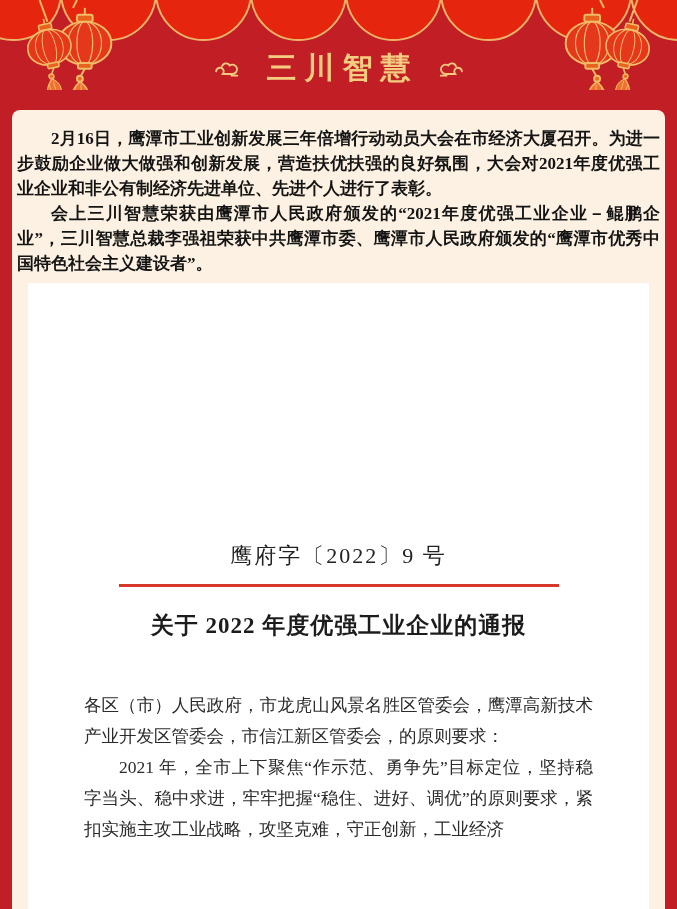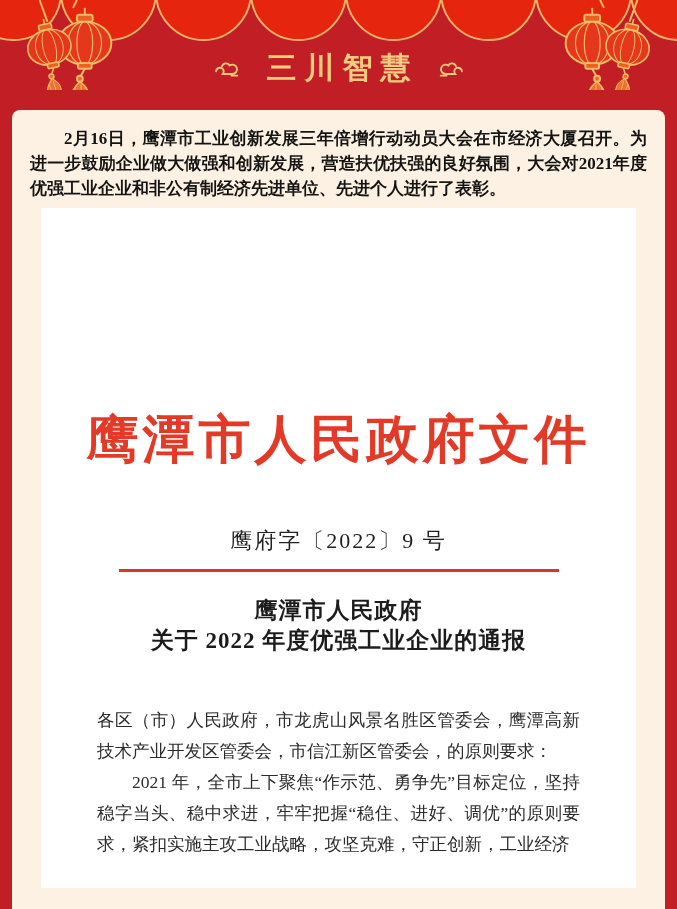--- a/index.html
+++ b/index.html
@@ -32,21 +32,21 @@
     line-height:1;
   }
   .cloud { width:34px; height:20px; }
   .cloud.right { transform:scaleX(-1); }
 
   
   .panel {
     position:absolute; top:110px; left:12px; right:12px; bottom:0;
     background:#fcf1e2;
     border-radius:8px 8px 0 0;
-    padding:16px 18px 0;
+    padding:16px 5px 0;
     overflow:hidden;
   }
   .article {
     color:#141414;
     font-size:17px; line-height:25px;
     font-weight:600;
     text-align:justify;
   }
   .article p { text-indent:2em; }
 
@@ -152,28 +152,27 @@
       <path d="M6 15 a4.5 4.5 0 1 1 8 3 h11 a5.5 5.5 0 1 0 -3 -10 a5 5 0 0 0 -9 1" fill="none" stroke="#f2c97e" stroke-width="2.2" stroke-linecap="round"></path>
       <path d="M24 20 h7" stroke="#f2c97e" stroke-width="2" stroke-linecap="round"></path>
     </svg>
   </div>
 </header>
 
 <main class="panel">
 
   <section class="article">
     <p>2月16日，鹰潭市工业创新发展三年倍增行动动员大会在市经济大厦召开。为进一步鼓励企业做大做强和创新发展，营造扶优扶强的良好氛围，大会对2021年度优强工业企业和非公有制经济先进单位、先进个人进行了表彰。</p>
+    <p>会上三川智慧荣获由鹰潭市人民政府颁发的“2021年度优强工业企业－鲲鹏企业”，三川智慧总裁李强祖荣获中共鹰潭市委、鹰潭市人民政府颁发的“鹰潭市优秀中国特色社会主义建设者”。</p>
   </section>
 
   <figure class="doc-card">
-    <div class="letterhead">鹰潭市人民政府文件</div>
     <div class="doc-number">鹰府字〔2022〕9 号</div>
     <div class="red-rule"></div>
     <div class="doc-title">
-      <div>鹰潭市人民政府</div>
       <div>关于 2022 年度优强工业企业的通报</div>
     </div>
     <div class="doc-body">
       <p>各区（市）人民政府，市龙虎山风景名胜区管委会，鹰潭高新技术产业开发区管委会，市信江新区管委会，的原则要求：</p>
       <p class="indent">2021 年，全市上下聚焦“作示范、勇争先”目标定位，坚持稳字当头、稳中求进，牢牢把握“稳住、进好、调优”的原则要求，紧扣实施主攻工业战略，攻坚克难，守正创新，工业经济</p>
     </div>
   </figure>
 
 </main>
 

